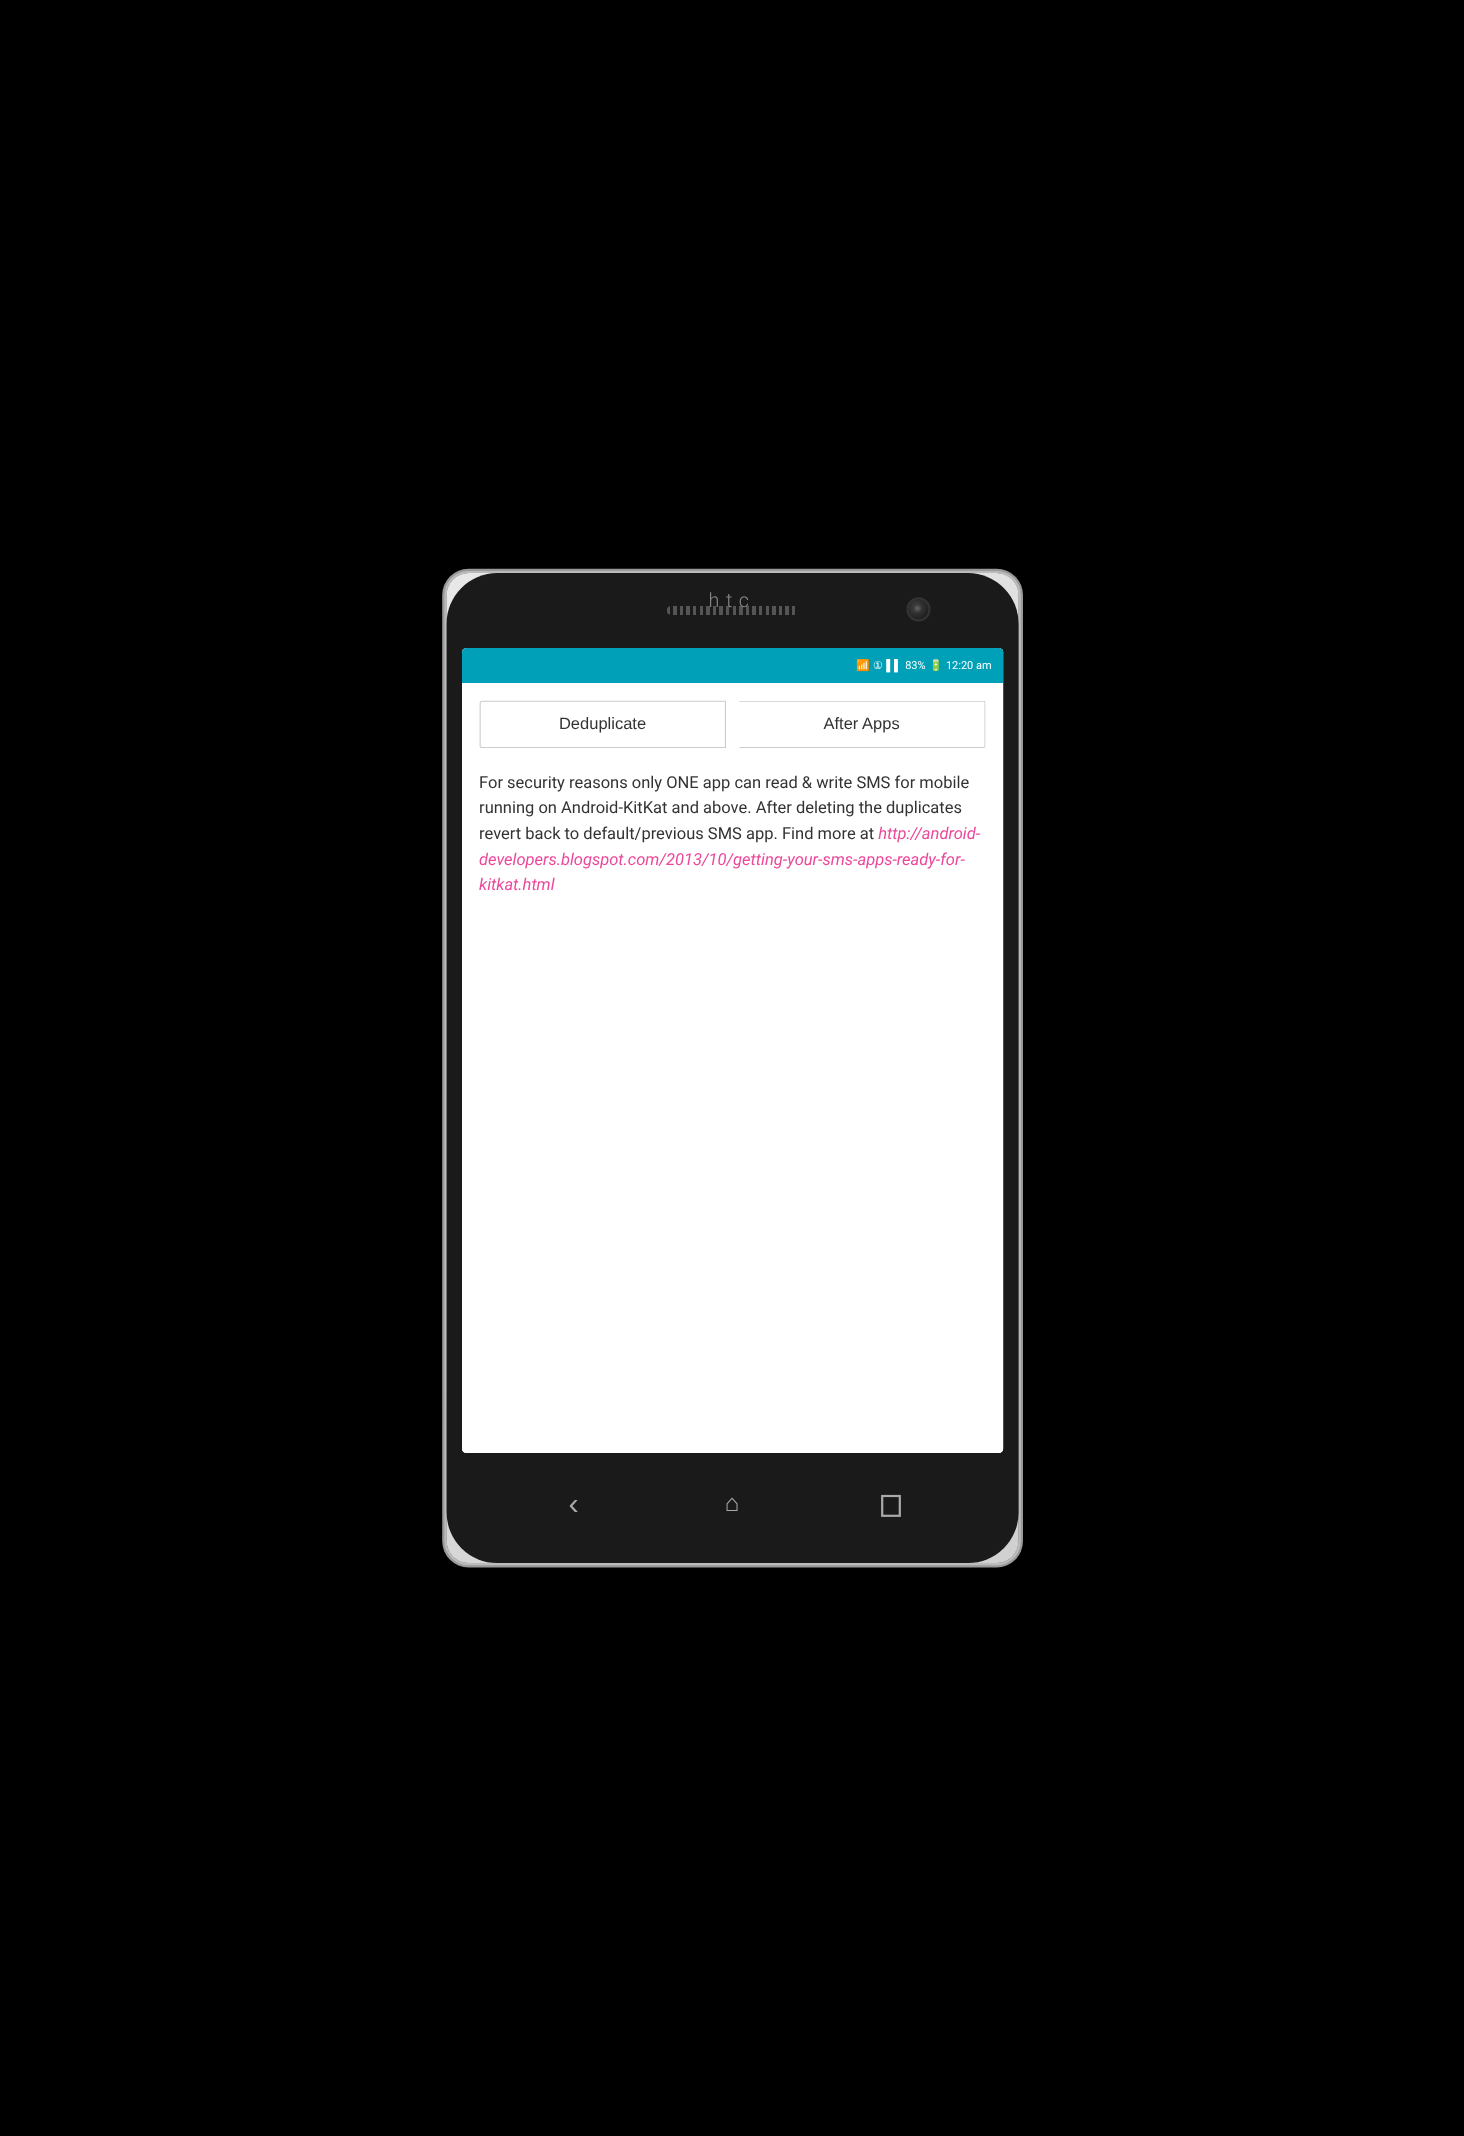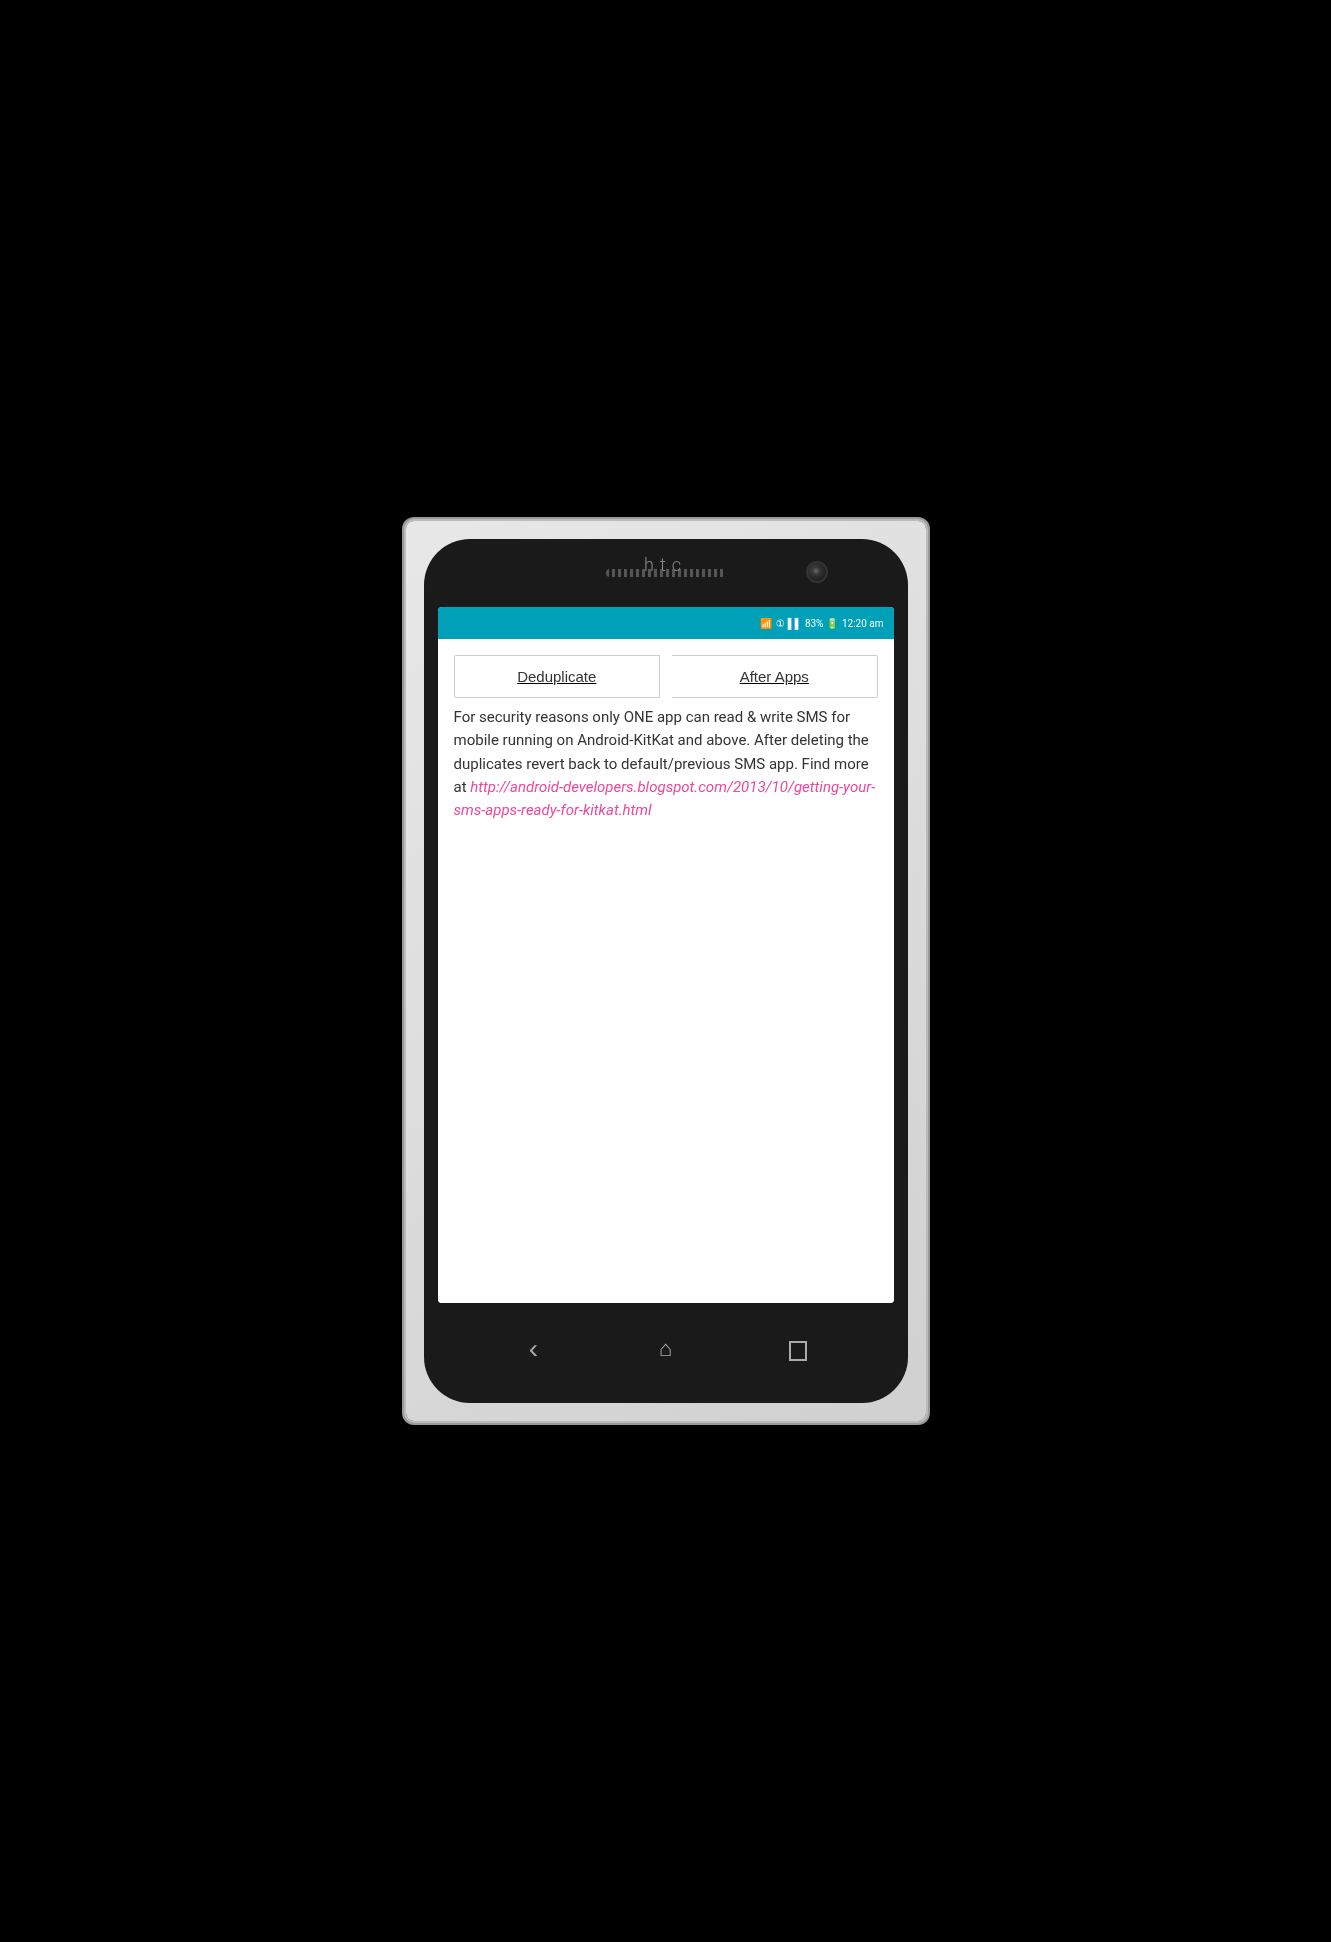--- a/index.html
+++ b/index.html
@@ -10,22 +10,21 @@
       justify-content: center;
       align-items: center;
       min-height: 100vh;
       font-family: 'Roboto', Arial, sans-serif;
     }
 
     .phone-outer {
       width: 520px;
       height: 900px;
       background: linear-gradient(145deg, #e8e8e8, #d0d0d0);
-      border-radius: 8px;
-      padding: 18px;
+      border-radius: 20px;
       box-shadow:
         0 0 0 2px #bbb,
         0 0 0 4px #999,
         0 20px 60px rgba(0,0,0,0.8);
       position: relative;
     }
 
     .phone-inner {
       width: 100%;
       height: 100%;
@@ -146,22 +145,21 @@
       flex: 1;
       background: #fff;
       padding: 16px;
       overflow-y: auto;
     }
 
     
     .buttons-row {
       display: flex;
       gap: 12px;
-      margin-bottom: 8px;
-      text-decoration: underline;
+      margin-bottom: 20px;
     }
 
     .btn-deduplicate {
       flex: 1;
       padding: 12px 8px;
       border: 1px solid #ccc;
       background: #fff;
       font-size: 15px;
       color: #333;
       cursor: pointer;

